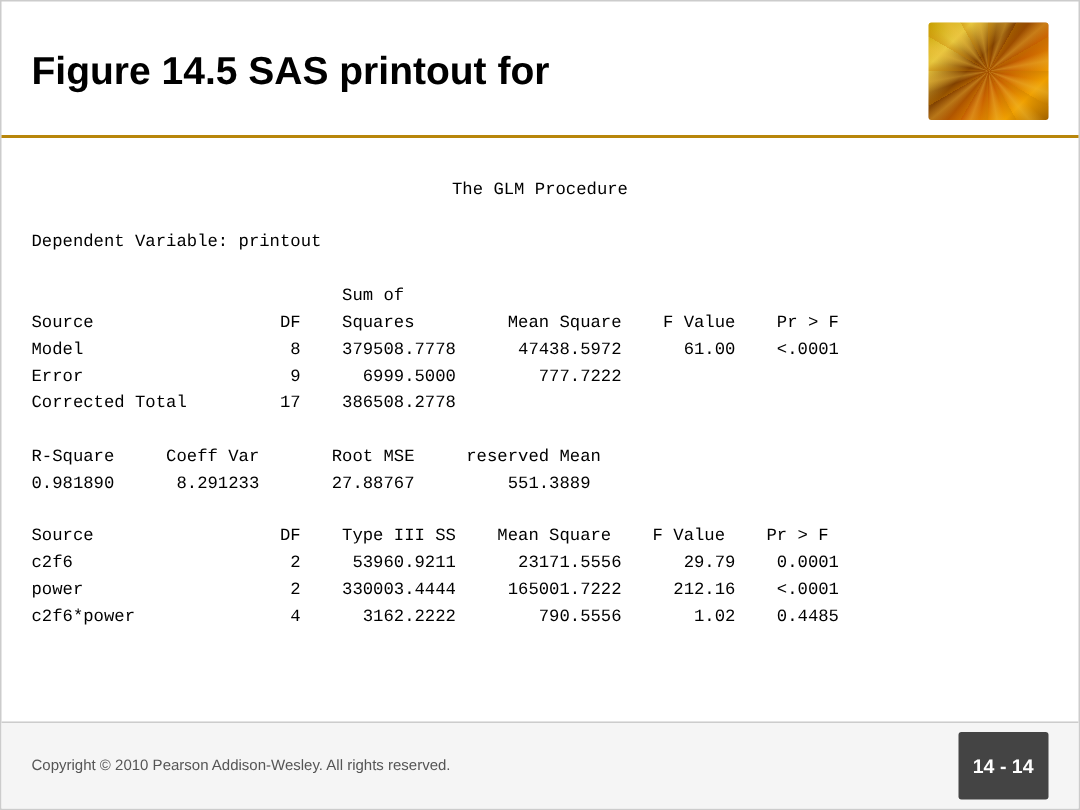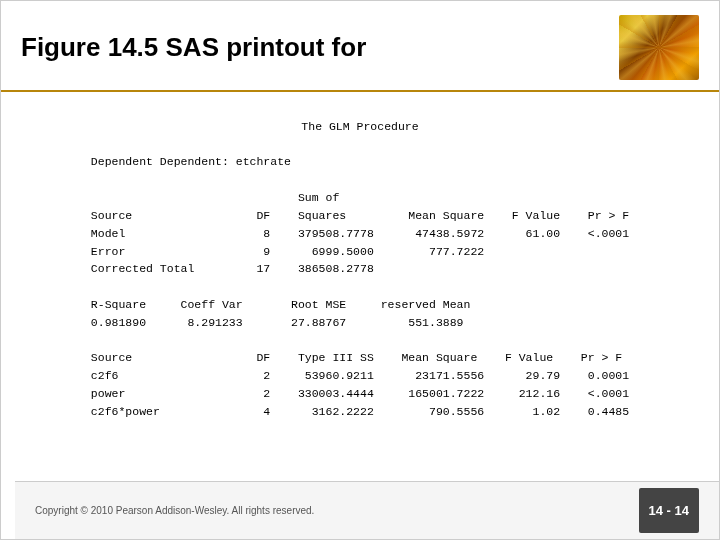--- a/index.html
+++ b/index.html
@@ -51,40 +51,38 @@
       position: absolute;
       inset: 0;
       background: repeating-conic-gradient(#c8800060 0deg, transparent 10deg, #f0c04060 20deg, transparent 30deg);
     }
 
     .content {
       flex: 1;
       padding: 8px 20px 4px 20px;
       display: flex;
       flex-direction: column;
-      align-items: center;
     }
 
     .sas-table {
       font-family: 'Courier New', monospace;
       font-size: 11.5px;
       line-height: 1.55;
       color: #000;
       white-space: pre;
       flex: 1;
     }
 
     .footer {
       display: flex;
       justify-content: space-between;
       align-items: center;
       padding: 6px 20px;
       border-top: 1px solid #ccc;
       background: #f5f5f5;
-      margin-left: 14px;
     }
 
     .footer-copyright {
       font-size: 10px;
       color: #555;
     }
 
     .footer-page {
       font-size: 13px;
       color: #000;
@@ -107,21 +105,21 @@
         <span>  SAS printout for</span>
         <br>
       </div>
     </div>
     <div class="header-image"></div>
   </div>
 
   <div class="content">
     <div class="sas-table">
 <span style="display:block;text-align:center;">The GLM Procedure</span>
-<span>Dependent Dependent: etchrate</span>
+<span>Dependent Variable: printout</span>
 
 <span>                              Sum of</span>
 <span>Source                  DF    Squares         Mean Square    F Value    Pr &gt; F</span>
 <span>Model                    8    379508.7778      47438.5972      61.00    &lt;.0001</span>
 <span>Error                    9      6999.5000        777.7222</span>
 <span>Corrected Total         17    386508.2778</span>
 
 <span>R-Square     Coeff Var       Root MSE     reserved Mean</span>
 <span>0.981890      8.291233       27.88767         551.3889</span>
 

